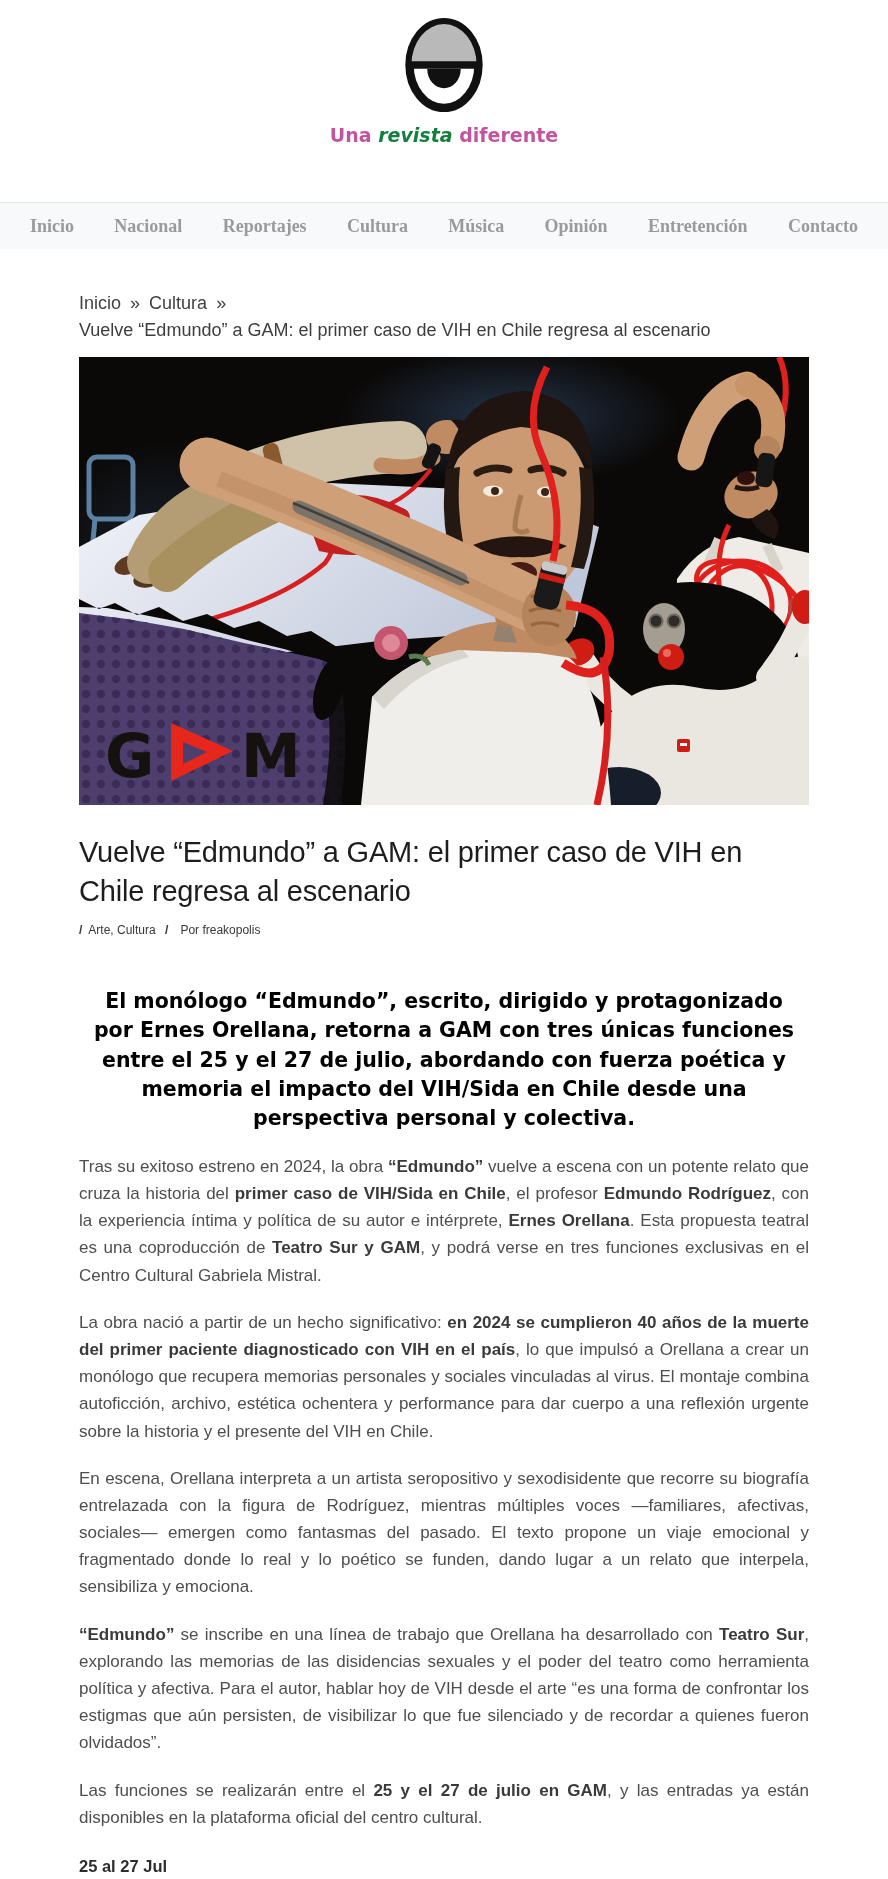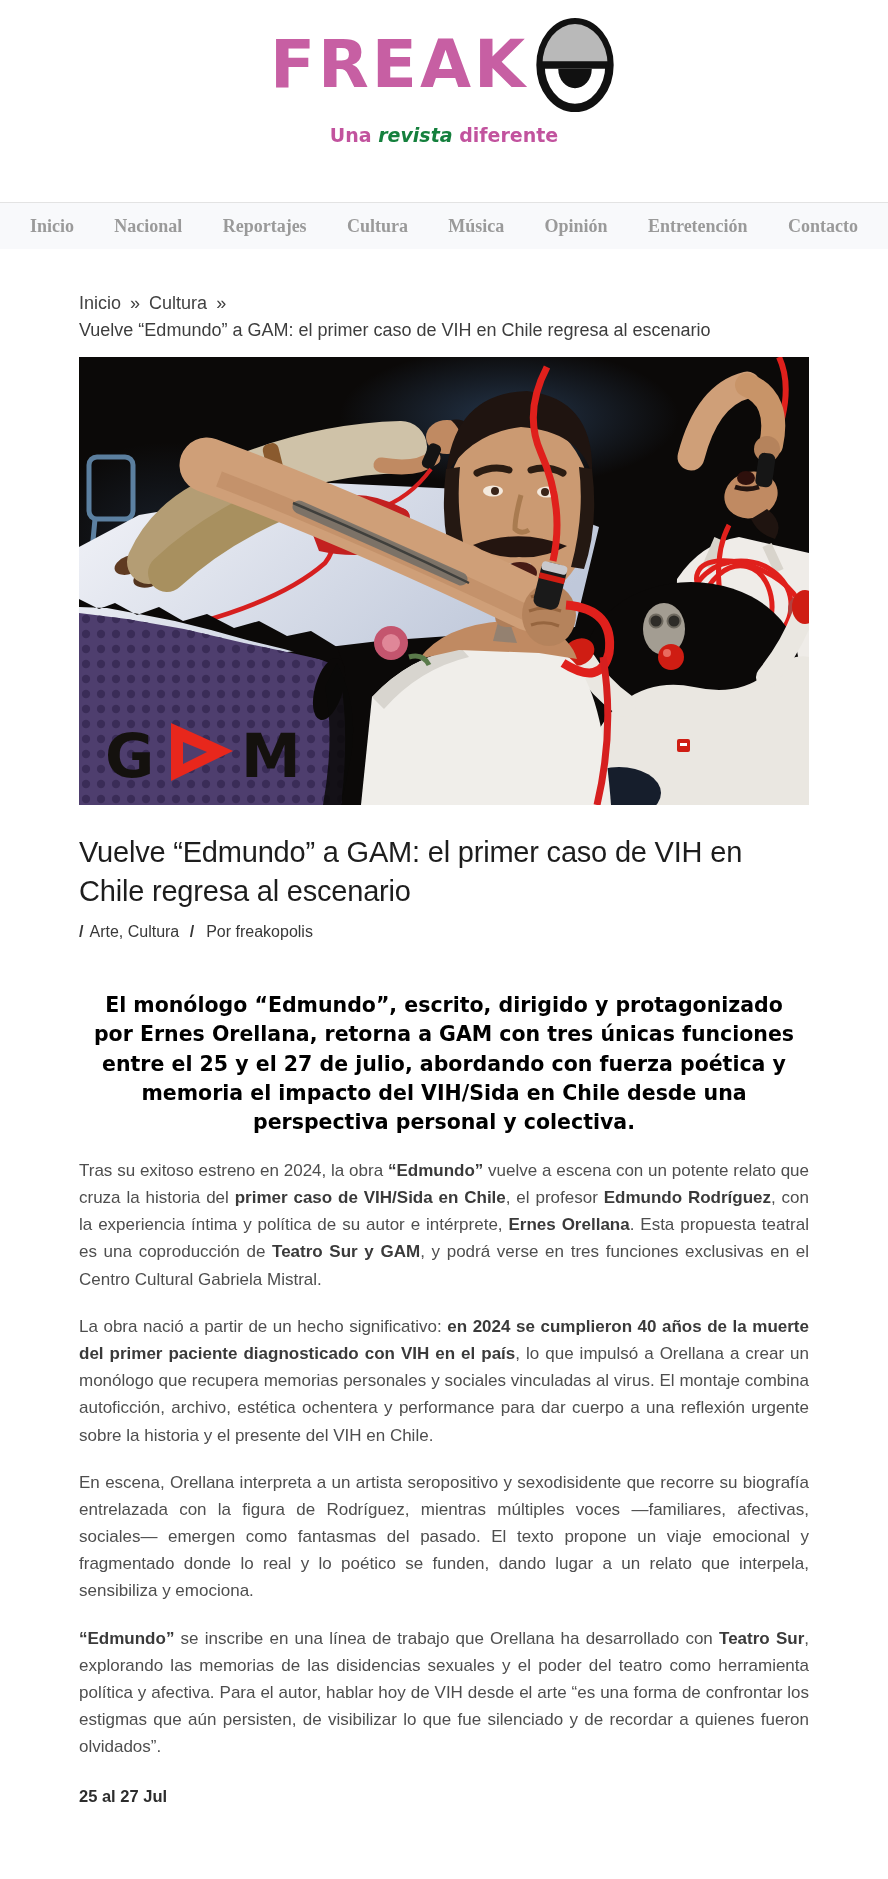--- a/index.html
+++ b/index.html
@@ -28,41 +28,40 @@
   .breadcrumb { margin-top: 41px; font-size: 18px; color: #424242; line-height: 1.5; }
   .breadcrumb a { color: #424242; text-decoration: none; cursor: pointer; }
   .crumb-sep { margin: 0 4px; }
   .breadcrumb-current { color: #3d3d3d; }
 
   .hero { margin-top: 13px; width: 730px; height: 448px; display: block; }
   .hero svg { display: block; }
 
   h1.article-title { margin-top: 28px; font-size: 29px; font-weight: 400; letter-spacing: -0.2px;
     color: #1d1d1d; line-height: 1.35; }
-  .meta { margin-top: 12px; font-size: 16px; color: #383838; }
+  .meta { margin-top: 12px; font-size: 12px; color: #383838; }
   .meta .sep { margin-right: 6px; font-weight: bold; }
   .meta a { color: #383838; text-decoration: none; cursor: pointer; }
   .meta .byline { margin-left: 6px; }
 
   .intro { margin: 50px auto 0; font-family: "DejaVu Sans", sans-serif; font-weight: bold;
     font-size: 20.5px; line-height: 1.42; color: #000000; text-align: center; padding: 0 4px; }
 
   .article p.body-p { margin-top: 20px; font-size: 17px; line-height: 1.6; color: #4e4e4e;
     text-align: justify; }
   .article p.body-p b { color: #3a3a3a; }
 
   .schedule { margin-top: 26px; }
   .schedule .dates { font-size: 16.5px; font-weight: bold; color: #2d2d2d; }
 </style>
 </head>
 <body>
 
 <header class="site-header">
   <div class="logo-row">
-    <span class="logo-part logo-freak">FREAK</span>
     <span class="eye-wrap">
       <svg width="82" height="98" viewBox="0 0 88 104">
         <ellipse cx="44" cy="52" rx="37" ry="46" fill="#ffffff" stroke="#111111" stroke-width="9"></ellipse>
         <path d="M9 52 a35 44 0 0 1 70 0 z" fill="#b9b9b9"></path>
         <line x1="8" y1="52" x2="80" y2="52" stroke="#111111" stroke-width="8"></line>
         <path d="M26 56 a18 21 0 0 0 36 0 z" fill="#111111"></path>
       </svg>
     </span>
   </div>
   <div class="tagline">
@@ -253,20 +252,21 @@
     <span class="sep">/</span><a>Arte, Cultura</a>
     <span class="sep" style="margin-left:6px">/</span><span class="byline">Por freakopolis</span>
   </div>
 
   <article class="article">
     <p class="intro">El monólogo “Edmundo”, escrito, dirigido y protagonizado por Ernes Orellana, retorna a GAM con tres únicas funciones entre el 25 y el 27 de julio, abordando con fuerza poética y memoria el impacto del VIH/Sida en Chile desde una perspectiva personal y colectiva.</p>
     <p class="body-p"><span>Tras su exitoso estreno en 2024, la obra </span><b>“Edmundo”</b><span> vuelve a escena con un potente relato que cruza la historia del </span><b>primer caso de VIH/Sida en Chile</b><span>, el profesor </span><b>Edmundo Rodríguez</b><span>, con la experiencia íntima y política de su autor e intérprete, </span><b>Ernes Orellana</b><span>. Esta propuesta teatral es una coproducción de </span><b>Teatro Sur y GAM</b><span>, y podrá verse en tres funciones exclusivas en el Centro Cultural Gabriela Mistral.</span></p>
     <p class="body-p"><span>La obra nació a partir de un hecho significativo: </span><b>en 2024 se cumplieron 40 años de la muerte del primer paciente diagnosticado con VIH en el país</b><span>, lo que impulsó a Orellana a crear un monólogo que recupera memorias personales y sociales vinculadas al virus. El montaje combina autoficción, archivo, estética ochentera y performance para dar cuerpo a una reflexión urgente sobre la historia y el presente del VIH en Chile.</span></p>
     <p class="body-p"><span>En escena, Orellana interpreta a un artista seropositivo y sexodisidente que recorre su biografía entrelazada con la figura de Rodríguez, mientras múltiples voces —familiares, afectivas, sociales— emergen como fantasmas del pasado. El texto propone un viaje emocional y fragmentado donde lo real y lo poético se funden, dando lugar a un relato que interpela, sensibiliza y emociona.</span></p>
     <p class="body-p"><b>“Edmundo”</b><span> se inscribe en una línea de trabajo que Orellana ha desarrollado con </span><b>Teatro Sur</b><span>, explorando las memorias de las disidencias sexuales y el poder del teatro como herramienta política y afectiva. Para el autor, hablar hoy de VIH desde el arte “es una forma de confrontar los estigmas que aún persisten, de visibilizar lo que fue silenciado y de recordar a quienes fueron olvidados”.</span></p>
+    <p class="body-p"><span>Las funciones se realizarán entre el </span><b>25 y el 27 de julio en GAM</b><span>, y las entradas ya están disponibles en la plataforma oficial del centro cultural.</span></p>
 
     <div class="schedule">
       <div class="dates">25 al 27 Jul</div>
 
     </div>
   </article>
 
 </main>
 
 </body></html>

